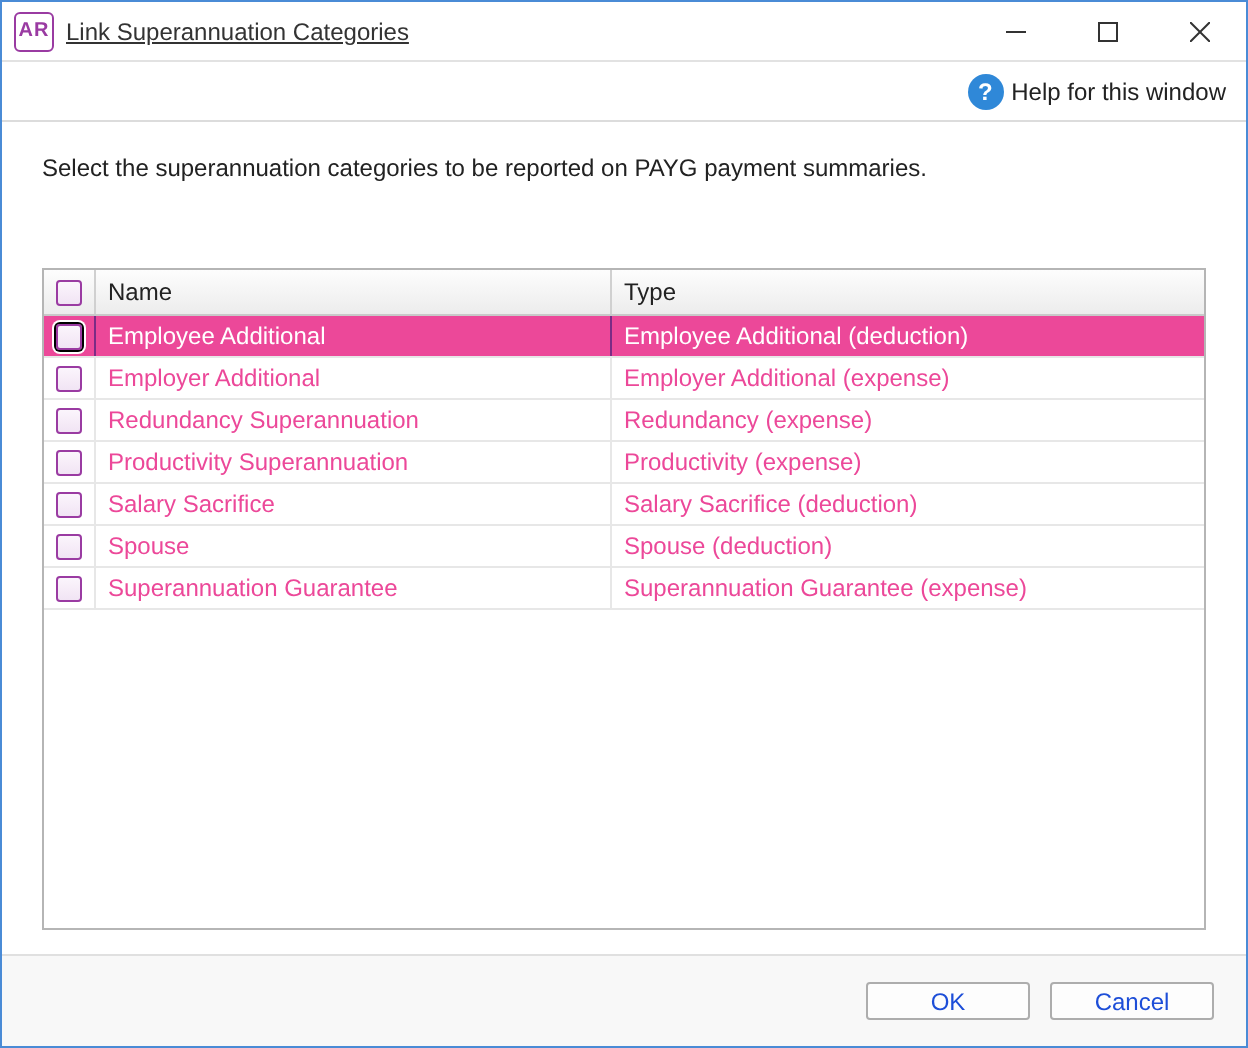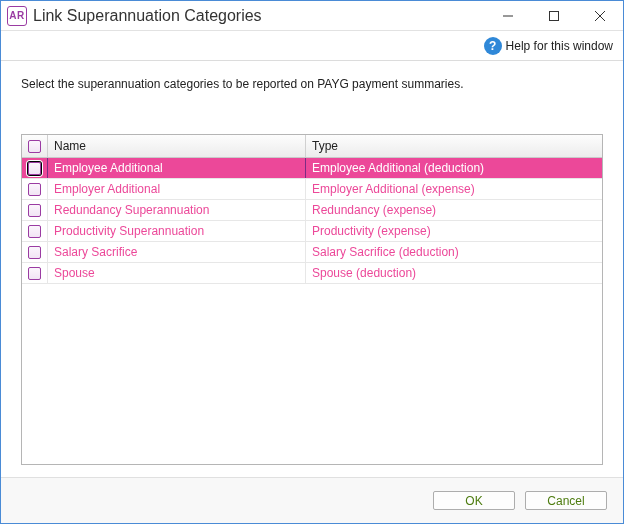--- a/index.html
+++ b/index.html
@@ -34,21 +34,22 @@
     background: #fff;
     color: #9a3ba2;
     font-weight: 700;
     font-size: 10px;
     display: flex; align-items: center; justify-content: center;
     letter-spacing: 0.5px;
   }
   .titlebar-title {
     flex: 0 0 auto;
     color: #333;
-    font-size: 16px;
+    font-size: 12px;
+    text-decoration: underline;
   }
   .titlebar-spacer { flex: 1; }
   .sysbtn {
     width: 46px; height: 30px;
     display: flex; align-items: center; justify-content: center;
     color: #333;
   }
   .sysbtn svg { width: 10px; height: 10px; }
   
   .helpbar {
@@ -156,21 +157,21 @@
     background: #f8f8f8;
   }
   .btn {
     min-width: 82px;
     height: 19px;
     padding: 0 12px;
     background: #fdfdfd;
     border: 1px solid #adadad;
     border-radius: 2px;
     font-size: 12px;
-    color: #4d7c0f;
+    color: #1d4ed8;
     display: flex; align-items: center; justify-content: center;
     cursor: pointer;
   }
 </style>
 </head>
 <body>
 
 <div class="window">
 
   <div class="titlebar">
@@ -250,20 +251,27 @@
             <div class="cell col-name">Salary Sacrifice</div>
             <div class="cell col-type">Salary Sacrifice (deduction)</div>
           </div>
           <div class="trow">
             <div class="cell col-check">
               <span class="chk"></span>
             </div>
             <div class="cell col-name">Spouse</div>
             <div class="cell col-type">Spouse (deduction)</div>
           </div>
+          <div class="trow">
+            <div class="cell col-check">
+              <span class="chk"></span>
+            </div>
+            <div class="cell col-name">Superannuation Guarantee</div>
+            <div class="cell col-type">Superannuation Guarantee (expense)</div>
+          </div>
         </div>
     </div>
   </div>
 
   <div class="footer">
     <div class="btn">OK</div>
     <div class="btn">Cancel</div>
   </div>
 
 </div>

